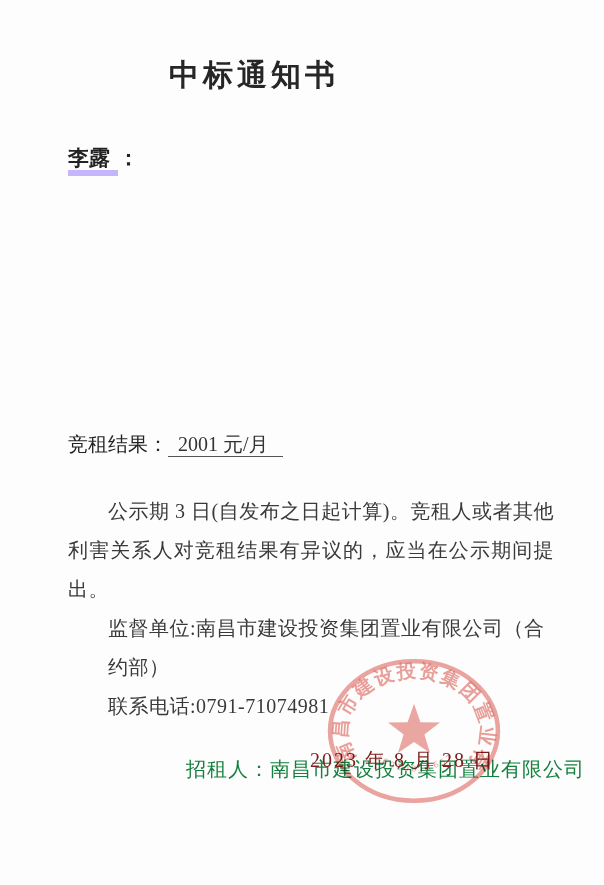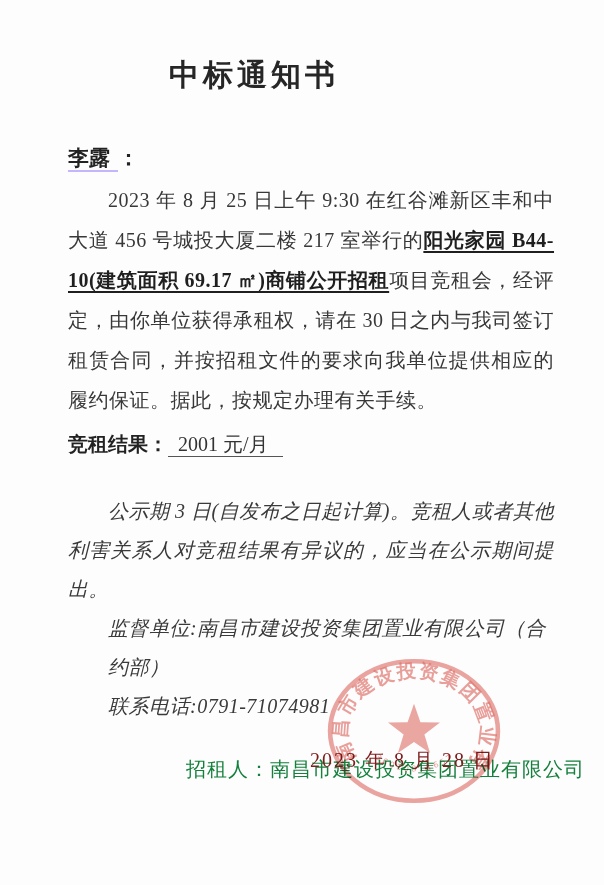--- a/index.html
+++ b/index.html
@@ -18,21 +18,21 @@
     text-align: center;
     font-size: 30px; font-weight: bold; letter-spacing: 4px;
     color: #262626;
   }
 
   .salutation {
     position: absolute; top: 144px; left: 68px;
     font-size: 21px; font-weight: bold; color: #222;
   }
   .salutation .name {
-    border-bottom: 2px solid #c4b5fd;
+    border-bottom: 6px solid #c4b5fd;
     padding-right: 8px;
   }
 
   .body-para {
     position: absolute; top: 180px; left: 68px; width: 486px;
     font-size: 20px; line-height: 40px;
     text-align: justify; text-justify: inter-character;
     text-indent: 2em; letter-spacing: 0.5px;
     color: #383838;
     margin: 0;
@@ -41,31 +41,31 @@
     font-weight: bold;
     text-decoration: underline;
     text-underline-offset: 4px;
     color: #1f1f1f;
   }
 
   .result-line {
     position: absolute; top: 424px; left: 68px;
     font-size: 20px; line-height: 40px; color: #222;
   }
-  .result-label { font-weight: bold; }
+  .result-label { font-weight: normal; }
   .result-value {
     border-bottom: 1.5px solid #555;
     padding: 0 14px 1px 10px;
     color: #333;
   }
 
   .notice-block {
     position: absolute; top: 492px; left: 68px; width: 486px;
     font-size: 20px; line-height: 39px;
-    color: #3a3a3a; letter-spacing: 0.5px; font-style: italic;
+    color: #3a3a3a; letter-spacing: 0.5px;
   }
   .notice-block p { margin: 0; text-align: justify; text-indent: 2em; }
   .notice-line { padding-left: 2em; }
 
   .lessor-line {
     position: absolute; top: 708px; left: 186px;
     font-size: 20px; letter-spacing: 1px; color: #15803d;
     z-index: 1;
     margin-top: 48px;
   }
@@ -86,21 +86,20 @@
 </style>
 </head>
 <body>
 
 <div class="page">
 
   <div class="doc-title">中标通知书</div>
 
   <div class="salutation"><span class="name">李露</span><span>：</span></div>
 
-  <p class="body-para"><span>2023 年 8 月 25 日上午 9:30 在红谷滩新区丰和中大道 456 号城投大厦二楼 217 室举行的</span><span class="seg-strong">阳光家园 B44-10(建筑面积 69.17 ㎡)商铺公开招租</span><span>项目竞租会，经评定，由你单位获得承租权，请在 30 日之内与我司签订租赁合同，并按招租文件的要求向我单位提供相应的履约保证。据此，按规定办理有关手续。</span></p>
 
   <div class="result-line"><span class="result-label">竞租结果：</span><span class="result-value">2001 元/月</span></div>
 
   <div class="notice-block">
     <p>公示期 3 日(自发布之日起计算)。竞租人或者其他利害关系人对竞租结果有异议的，应当在公示期间提出。</p>
     <div class="notice-line">监督单位:南昌市建设投资集团置业有限公司（合约部）</div>
     <div class="notice-line">联系电话:0791-71074981</div>
   </div>
 
   <div class="lessor-line">招租人：南昌市建设投资集团置业有限公司</div>

